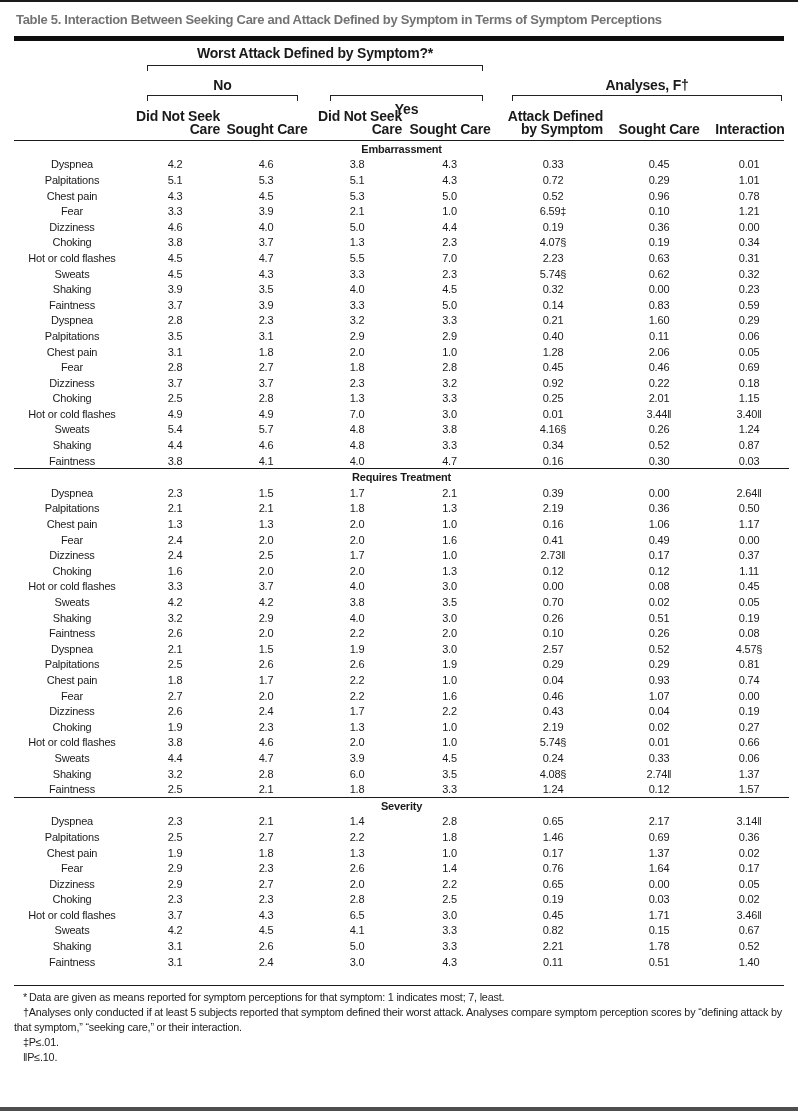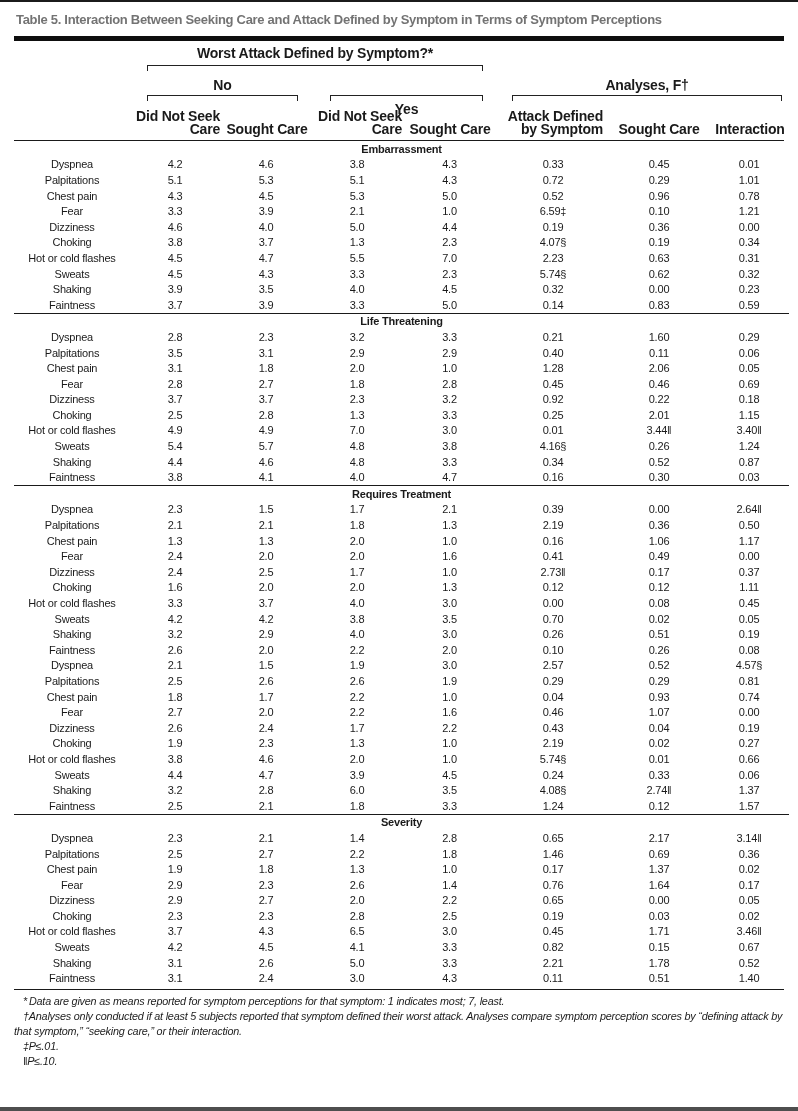--- a/index.html
+++ b/index.html
@@ -51,21 +51,21 @@
     justify-content:center;
     text-align:right;
     height:34px;
     top:60px;
   }
   
   table.data{
     border-collapse:collapse;
     table-layout:fixed;
     width:775px;
-    margin:0 0 3px 14px;
+    margin:0 0 16px 14px;
     font-size:11px;
   }
   table.data td{
     height:15.6px;
     padding:0;
     text-align:center;
     vertical-align:middle;
     white-space:nowrap;
     overflow:visible;
   }
@@ -73,21 +73,20 @@
   tr.section-row td{
     font-weight:bold;
     text-align:center;
   }
   tr.section-row.ruled td{border-top:1.2px solid #1a1a1a;}
   
   .footnotes{
     margin:0 14px;
     border-top:1.2px solid #1a1a1a;
     padding-top:4px;
-    font-style:italic;
     font-size:10.8px;
     line-height:15px;
     color:#1c1c1c;
   }
   .fn{margin:0;text-indent:9px;}
   .bottom-bar{
     position:absolute;
     left:0;bottom:0;
     width:798px;height:4px;
     background:#4e4e4e;
@@ -232,23 +231,20 @@
         <tr>
           <td class="symptom">Faintness</td>
           <td>3.7</td>
           <td>3.9</td>
           <td>3.3</td>
           <td>5.0</td>
           <td>0.14</td>
           <td>0.83</td>
           <td>0.59</td>
         </tr>
-        <tr class="section-row ruled">
-          <td colspan="8">Life Threatening</td>
-        </tr>
         <tr>
           <td class="symptom">Dyspnea</td>
           <td>2.8</td>
           <td>2.3</td>
           <td>3.2</td>
           <td>3.3</td>
           <td>0.21</td>
           <td>1.60</td>
           <td>0.29</td>
         </tr>

